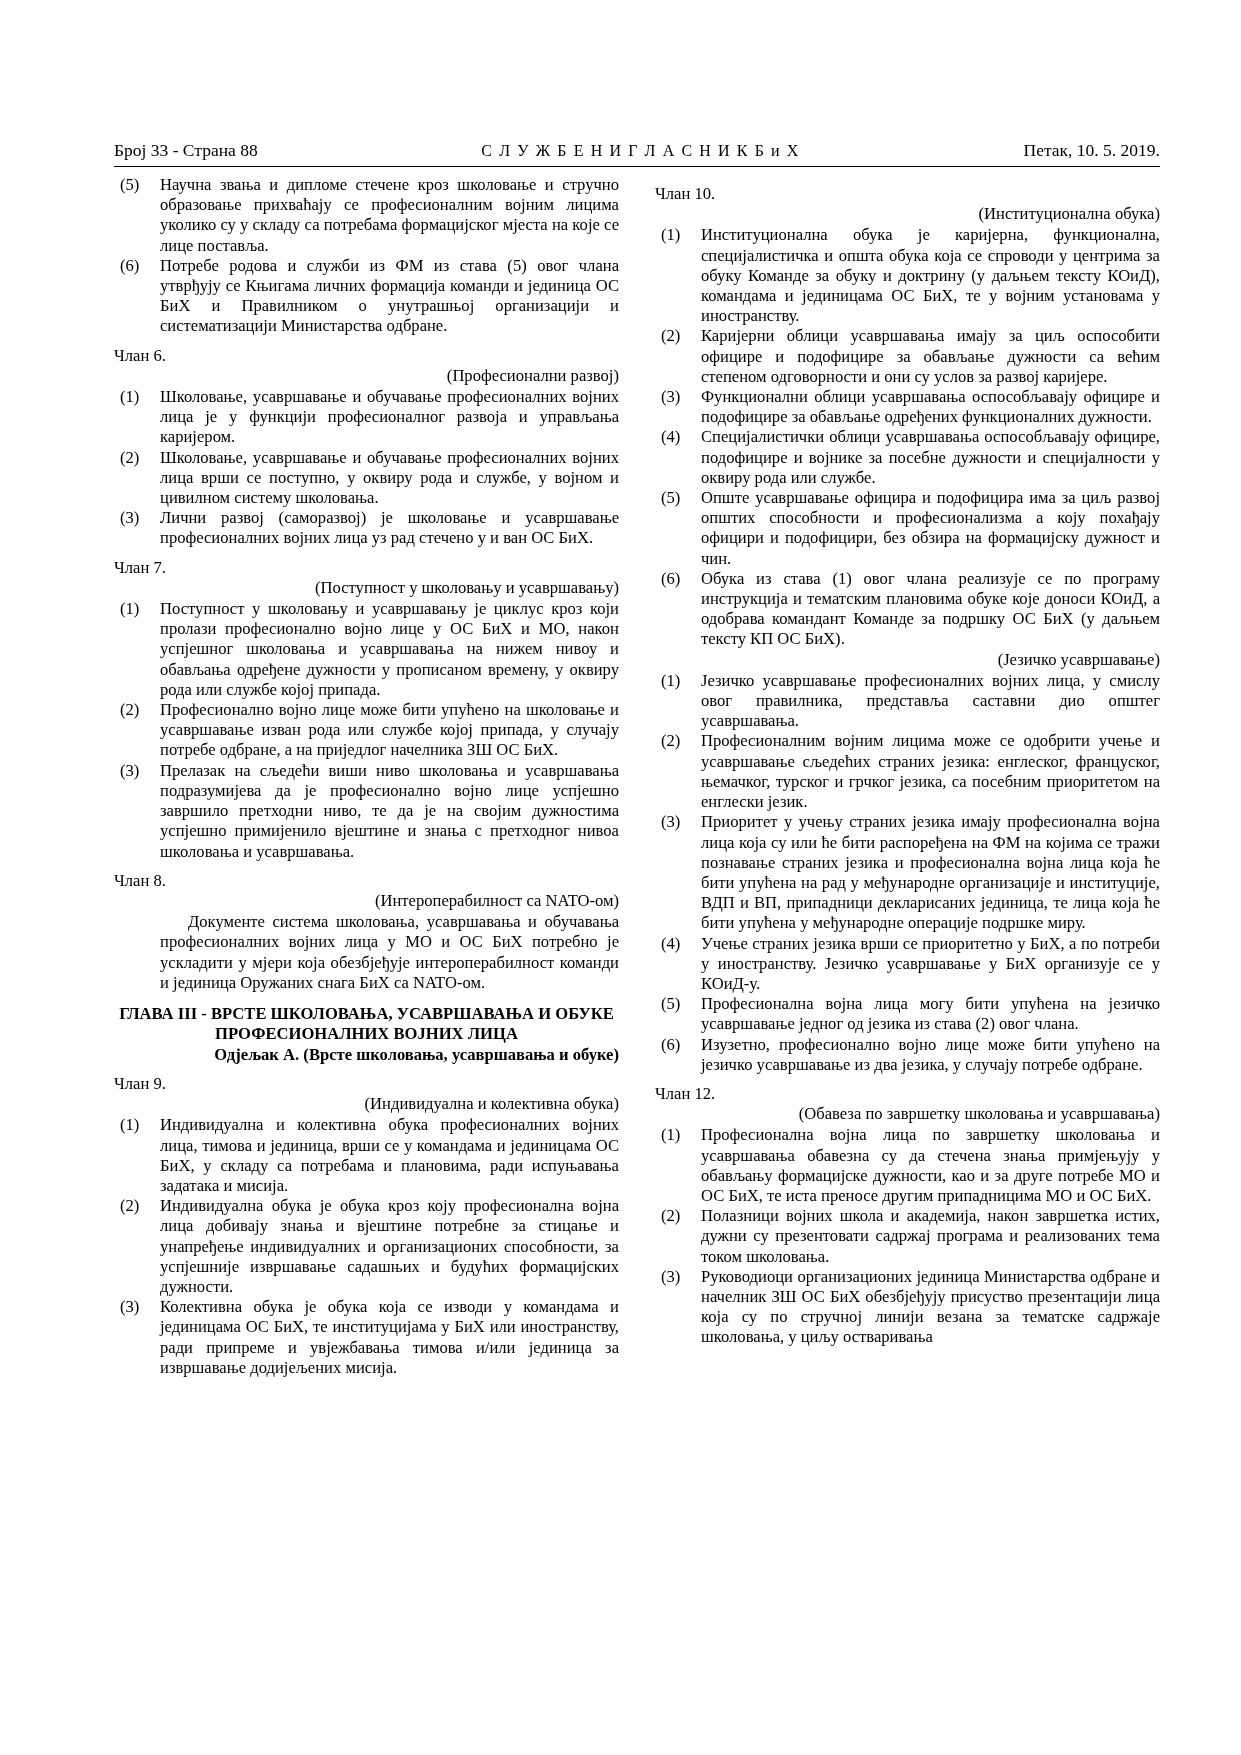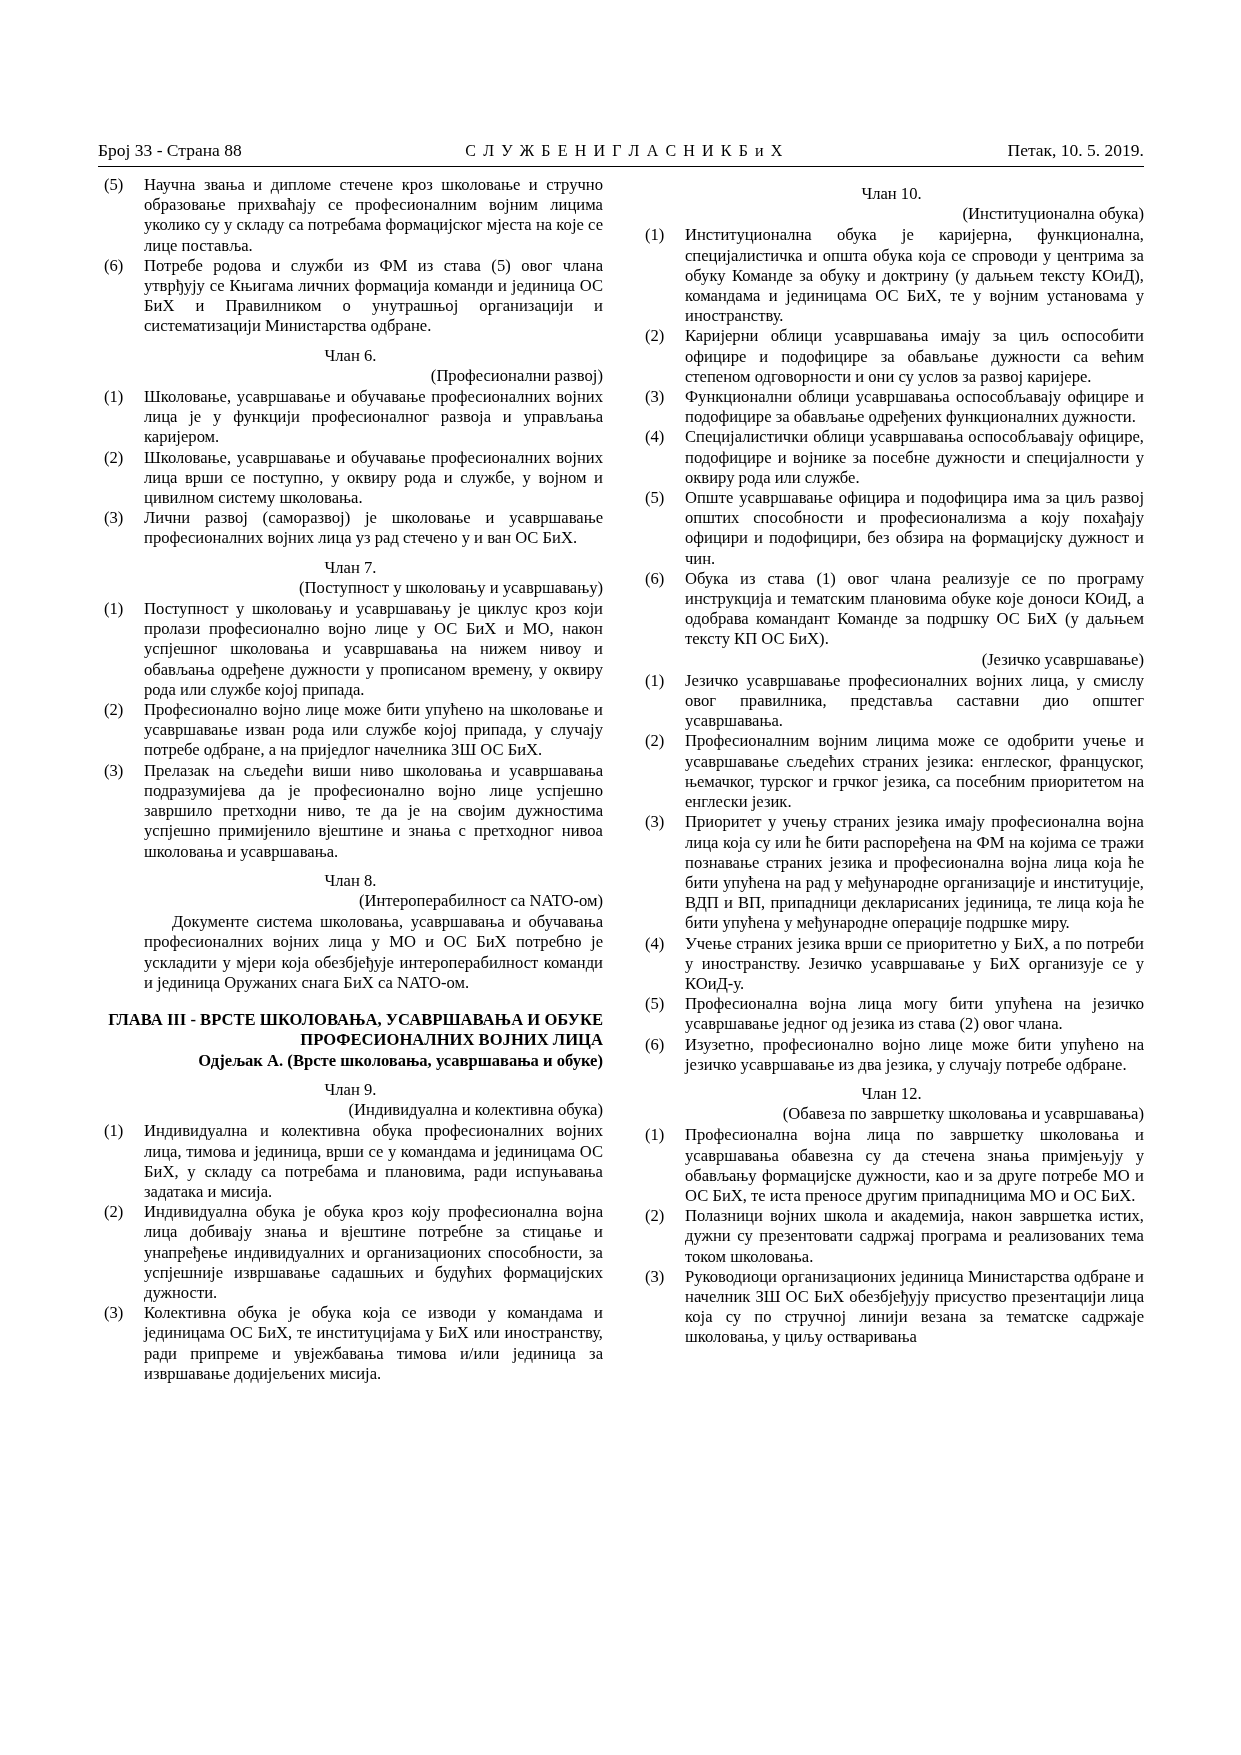--- a/index.html
+++ b/index.html
@@ -10,21 +10,21 @@
   body {
     width: 1241px;
     height: 1755px;
     font-family: "Liberation Serif", "DejaVu Serif", serif;
     color: #000000;
     position: relative;
     overflow: hidden;
   }
   .page {
     position: absolute;
-    left: 0; top: 0;
+    left: 16px; top: 0;
     width: 1085px;
     height: 1755px;
     padding: 0;
   }
   
   .runhead {
     position: absolute;
     left: 98px;
     top: 140px;
     width: 1046px;
@@ -80,31 +80,30 @@
     text-align-last: left;
     hyphens: none;
   }
   .plain {
     text-align: justify;
     text-align-last: left;
     text-indent: 28px;
     padding-left: 46px;
   }
   .art-title {
-    text-align: center;
     margin-top: 9px;
   }
   .art-sub {
     text-align: right;
     margin-bottom: 1px;
   }
   .chapter {
     font-weight: bold;
-    text-align: right;
-    margin-top: 17px;
+    text-align: center;
+    margin-top: 11px;
     line-height: 20.4px;
   }
   .section-head {
     font-weight: bold;
     text-align: right;
   }
 </style>
 </head>
 <body>
 

